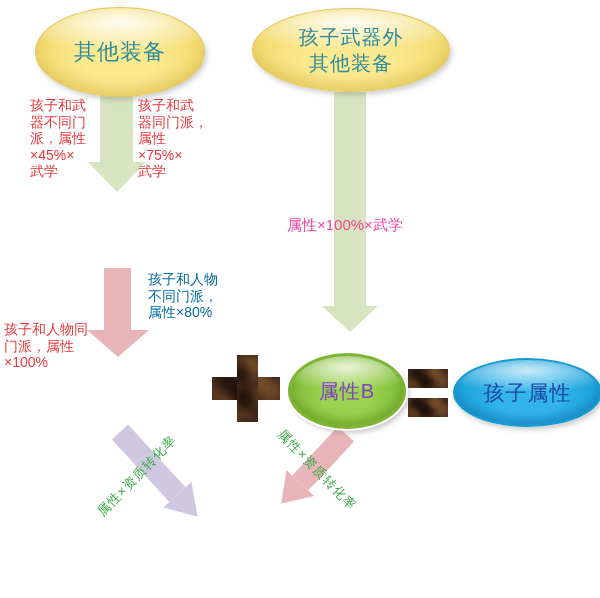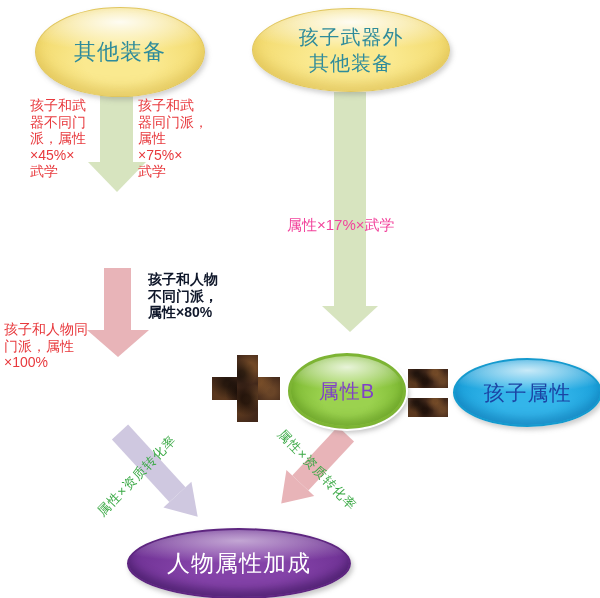--- a/index.html
+++ b/index.html
@@ -88,21 +88,21 @@
   }
   #op-plus { position:absolute; left:212px; top:355px; width:68px; height:67px; z-index:2; }
   #op-plus .hbar { left:0; top:22px; width:68px; height:23px; }
   #op-plus .vbar { left:25px; top:0; width:21px; height:67px; }
   #op-equals { position:absolute; left:408px; top:369px; width:40px; height:48px; z-index:2; }
   #op-equals .bar1 { left:0; top:0;  width:40px; height:19px; }
   #op-equals .bar2 { left:0; top:29px; width:40px; height:19px; }
   
   .ann { position:absolute; font-size:14px; line-height:1.18; white-space:pre-line; z-index:4; }
   .red     { color:#E8393D; }
-  .blue    { color:#0f172a;font-weight:bold; }
+  .blue    { color:#0369a1; }
   .magenta { color:#F2449C; }
   .green   { color:#3AA945; }
   #t-weapon-diff   { left:30px;  top:97px; }
   #t-weapon-same   { left:138px; top:97px; }
   #t-person-same   { left:4px;   top:281px;margin-top:40px; }
   #t-person-diff   { left:148px; top:271px; }
   #t-equip-formula { left:287px; top:216px; font-size:15px; white-space:nowrap; }
   .rot { position:absolute; font-size:13px; width:130px; text-align:center; white-space:nowrap; z-index:4; letter-spacing:1px; }
   #t-conv-left  { left:72px;  top:467px; transform:rotate(-46deg); }
   #t-conv-right { left:252px; top:461px; transform:rotate(46deg); }
@@ -141,21 +141,21 @@
 武学</div>
 
 
   <div id="t-person-same" class="ann red">孩子和人物同
 门派，属性
 ×100%</div>
   <div id="t-person-diff" class="ann blue">孩子和人物
 不同门派，
 属性×80%</div>
 
-  <div id="t-equip-formula" class="ann magenta">属性×17%×武学</div>
+  <div id="t-equip-formula" class="ann magenta">属性×100%×武学</div>
 
 
   <div id="op-plus">
     <div class="brown hbar"></div>
     <div class="brown vbar"></div>
   </div>
 
   <div id="n-attr-b" class="node node-green">属性B</div>
 
   <div id="op-equals">
@@ -170,15 +170,14 @@
     <div class="d-head"></div>
   </div>
   <div id="arrow-pinkdiag" class="d-arrow">
     <div class="d-shaft"></div>
     <div class="d-head"></div>
   </div>
 
   <div id="t-conv-left" class="rot green">属性×资质转化率</div>
   <div id="t-conv-right" class="rot green">属性×资质转化率</div>
 
-  <div id="n-char-bonus" class="node node-purple">人物属性加成</div>
 
 </div>
 
 </body></html>

